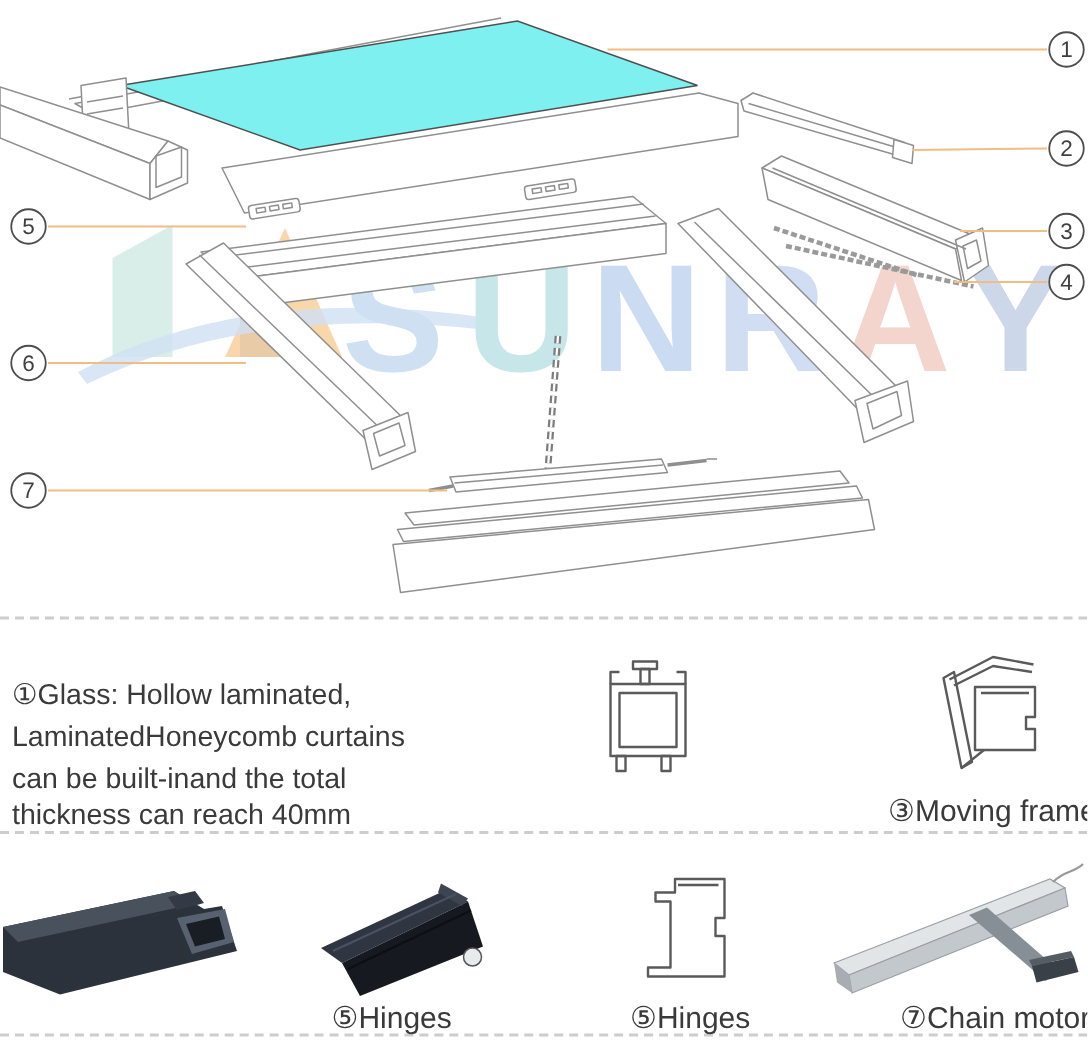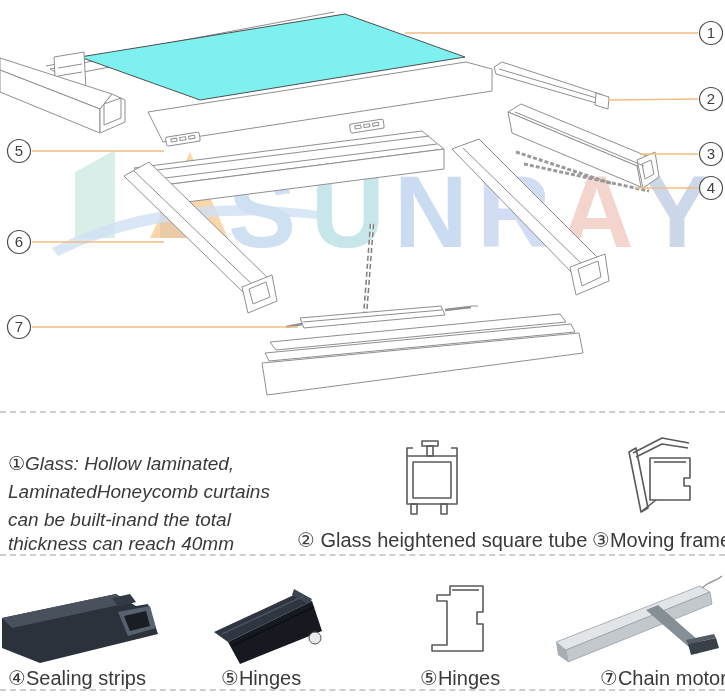--- a/index.html
+++ b/index.html
@@ -2,21 +2,21 @@
 <html><head>
 <meta charset="utf-8">
 <style>
   html,body{margin:0;padding:0;background:#ffffff;}
   #stage{
     position:relative;width:725px;height:697px;background:#ffffff;overflow:hidden;
     font-family:"Liberation Sans","DejaVu Sans",sans-serif;color:#3b3b3b;
   }
   svg{position:absolute;left:0;top:0;}
   .sep{position:absolute;left:0;width:725px;height:0;border-top:2px dashed #cdcdcd;}
-  .note-line{position:absolute;left:8px;width:300px;font-size:19px;line-height:28px;color:#3a3a3a;white-space:nowrap;font-style:italic;}
+  .note-line{position:absolute;left:8px;width:300px;font-size:19px;line-height:28px;color:#3a3a3a;white-space:nowrap;}
   .part-label{position:absolute;font-size:20px;color:#3a3a3a;white-space:nowrap;}
   .wm{font-weight:bold;font-size:102px;font-family:"Liberation Sans","DejaVu Sans",sans-serif;}
   .callout-num{font-size:15px;fill:#3f3f3f;}
   .lineart{fill:#ffffff;stroke:#8f8f8f;stroke-width:1;stroke-linejoin:round;}
   .lineart-n{fill:none;stroke:#8f8f8f;stroke-width:1;stroke-linejoin:round;}
   .legend-icon{fill:none;stroke:#5a5a5a;stroke-width:1.6;stroke-linejoin:round;}
 </style>
 </head>
 <body>
 
@@ -222,21 +222,19 @@
   <div class="sep" style="top:411px"></div>
   <div class="sep" style="top:554px"></div>
   <div class="sep" style="top:689px"></div>
 
   <div>
     <div class="note-line" style="top:450px">①Glass: Hollow laminated,</div>
     <div class="note-line" style="top:478px">LaminatedHoneycomb curtains</div>
     <div class="note-line" style="top:506px">can be built-inand the total</div>
     <div class="note-line" style="top:530px">thickness can reach 40mm</div>
   </div>
-  <div class="part-label" style="left:297px;top:528px">② Glass heightened square tube</div>
   <div class="part-label" style="left:592px;top:528px">③Moving frame</div>
 
-  <div class="part-label" style="left:8px;top:666px">④Sealing strips</div>
   <div class="part-label" style="left:221px;top:666px">⑤Hinges</div>
   <div class="part-label" style="left:420px;top:666px">⑤Hinges</div>
   <div class="part-label" style="left:600px;top:666px">⑦Chain motor</div>
 
 </div>
 
 </body></html>

